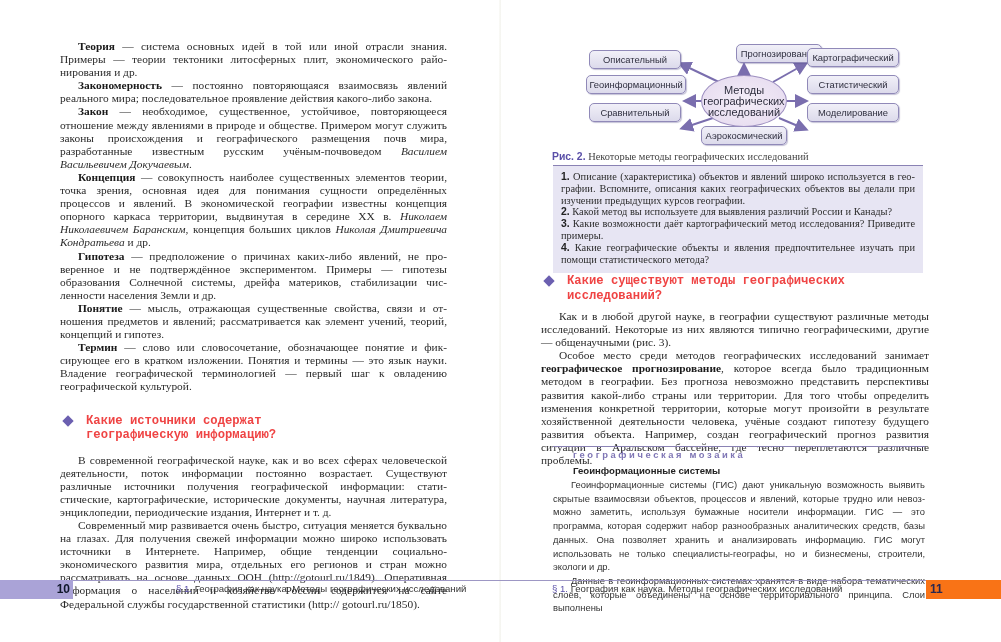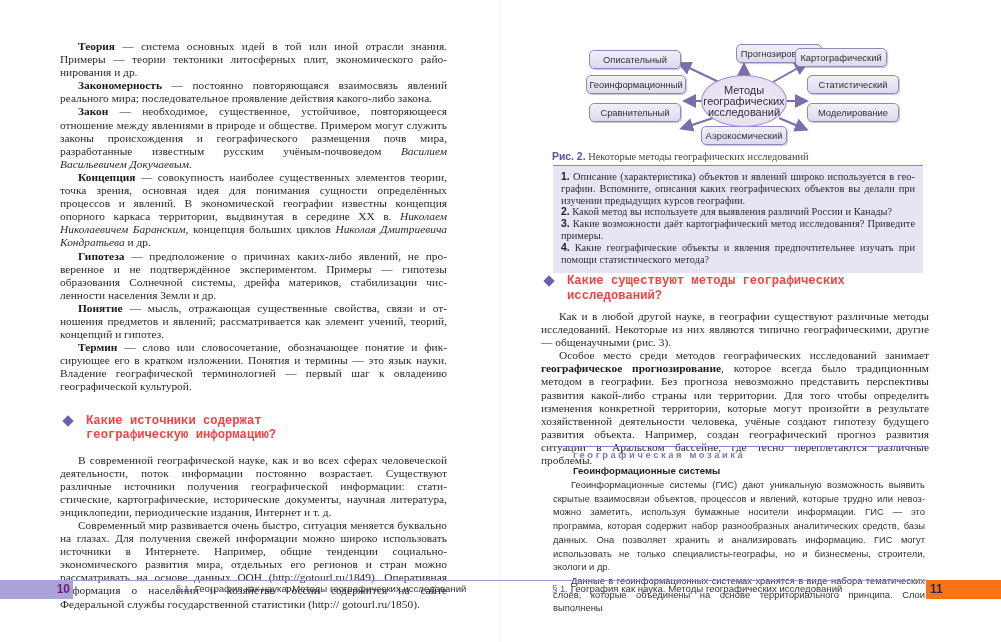--- a/index.html
+++ b/index.html
@@ -87,21 +87,21 @@
     color: #333; text-align: justify;
   }
   .mosaic-text p { text-indent: 18px; }
 
   
   .footer-line-l { position: absolute; left: 14px; top: 580px; width: 486px; height: 1px; background: #9d97c4; }
   .footer-line-r { position: absolute; left: 500px; top: 580px; width: 487px; height: 1px; background: #9d97c4; }
   .pagenum-l {
     position: absolute; left: 0; top: 580px; width: 73px; height: 19px;
     background: #aaa3d7; font-family: "Liberation Sans", sans-serif; font-weight: bold;
-    font-size: 12px; color: #701a75; text-align: right; padding-right: 3px; line-height: 19px;
+    font-size: 12px; color: #0f172a; text-align: right; padding-right: 3px; line-height: 19px;
   }
   .pagenum-r {
     position: absolute; left: 926px; top: 580px; width: 75px; height: 19px;
     background: #f97316; font-family: "Liberation Sans", sans-serif; font-weight: bold;
     font-size: 12px; color: #2a2850; text-align: left; padding-left: 4px; line-height: 19px;
   }
   .running-l {
     position: absolute; left: 176px; top: 583px;
     font-family: "Liberation Sans", sans-serif; font-size: 9.6px; color: #333;
   }
@@ -152,21 +152,21 @@
       <line x1="190" y1="40" x2="222" y2="22"></line>
       <line x1="118" y1="59" x2="103" y2="59"></line>
       <line x1="204" y1="59" x2="222" y2="59"></line>
       <line x1="130" y1="76" x2="100" y2="86"></line>
       <line x1="196" y1="76" x2="222" y2="87"></line>
       <line x1="161" y1="85" x2="161" y2="91"></line>
     </g>
   </svg>
   <div class="dbox" style="left:6px; top:8px; width:92px;">Описательный</div>
   <div class="dbox" style="left:118px; top:2px; width:86px;margin-left:35px;">Прогнозирование</div>
-  <div class="dbox" style="left:212px; top:6px; width:92px;">Картографический</div>
+  <div class="dbox" style="left:224px; top:6px; width:92px;">Картографический</div>
   <div class="dbox" style="left:3px; top:33px; width:100px;">Геоинформационный</div>
   <div class="dbox" style="left:224px; top:33px; width:92px;">Статистический</div>
   <div class="dbox" style="left:6px; top:61px; width:92px;">Сравнительный</div>
   <div class="dbox" style="left:224px; top:61px; width:92px;">Моделирование</div>
   <div class="dbox" style="left:118px; top:84px; width:86px;">Аэрокосмический</div>
   <div class="dcenter">Методы географических исследований</div>
 </div>
 
 <div class="caption"><span class="fig">Рис. 2.</span><span> Некоторые методы географических исследований</span></div>
 

